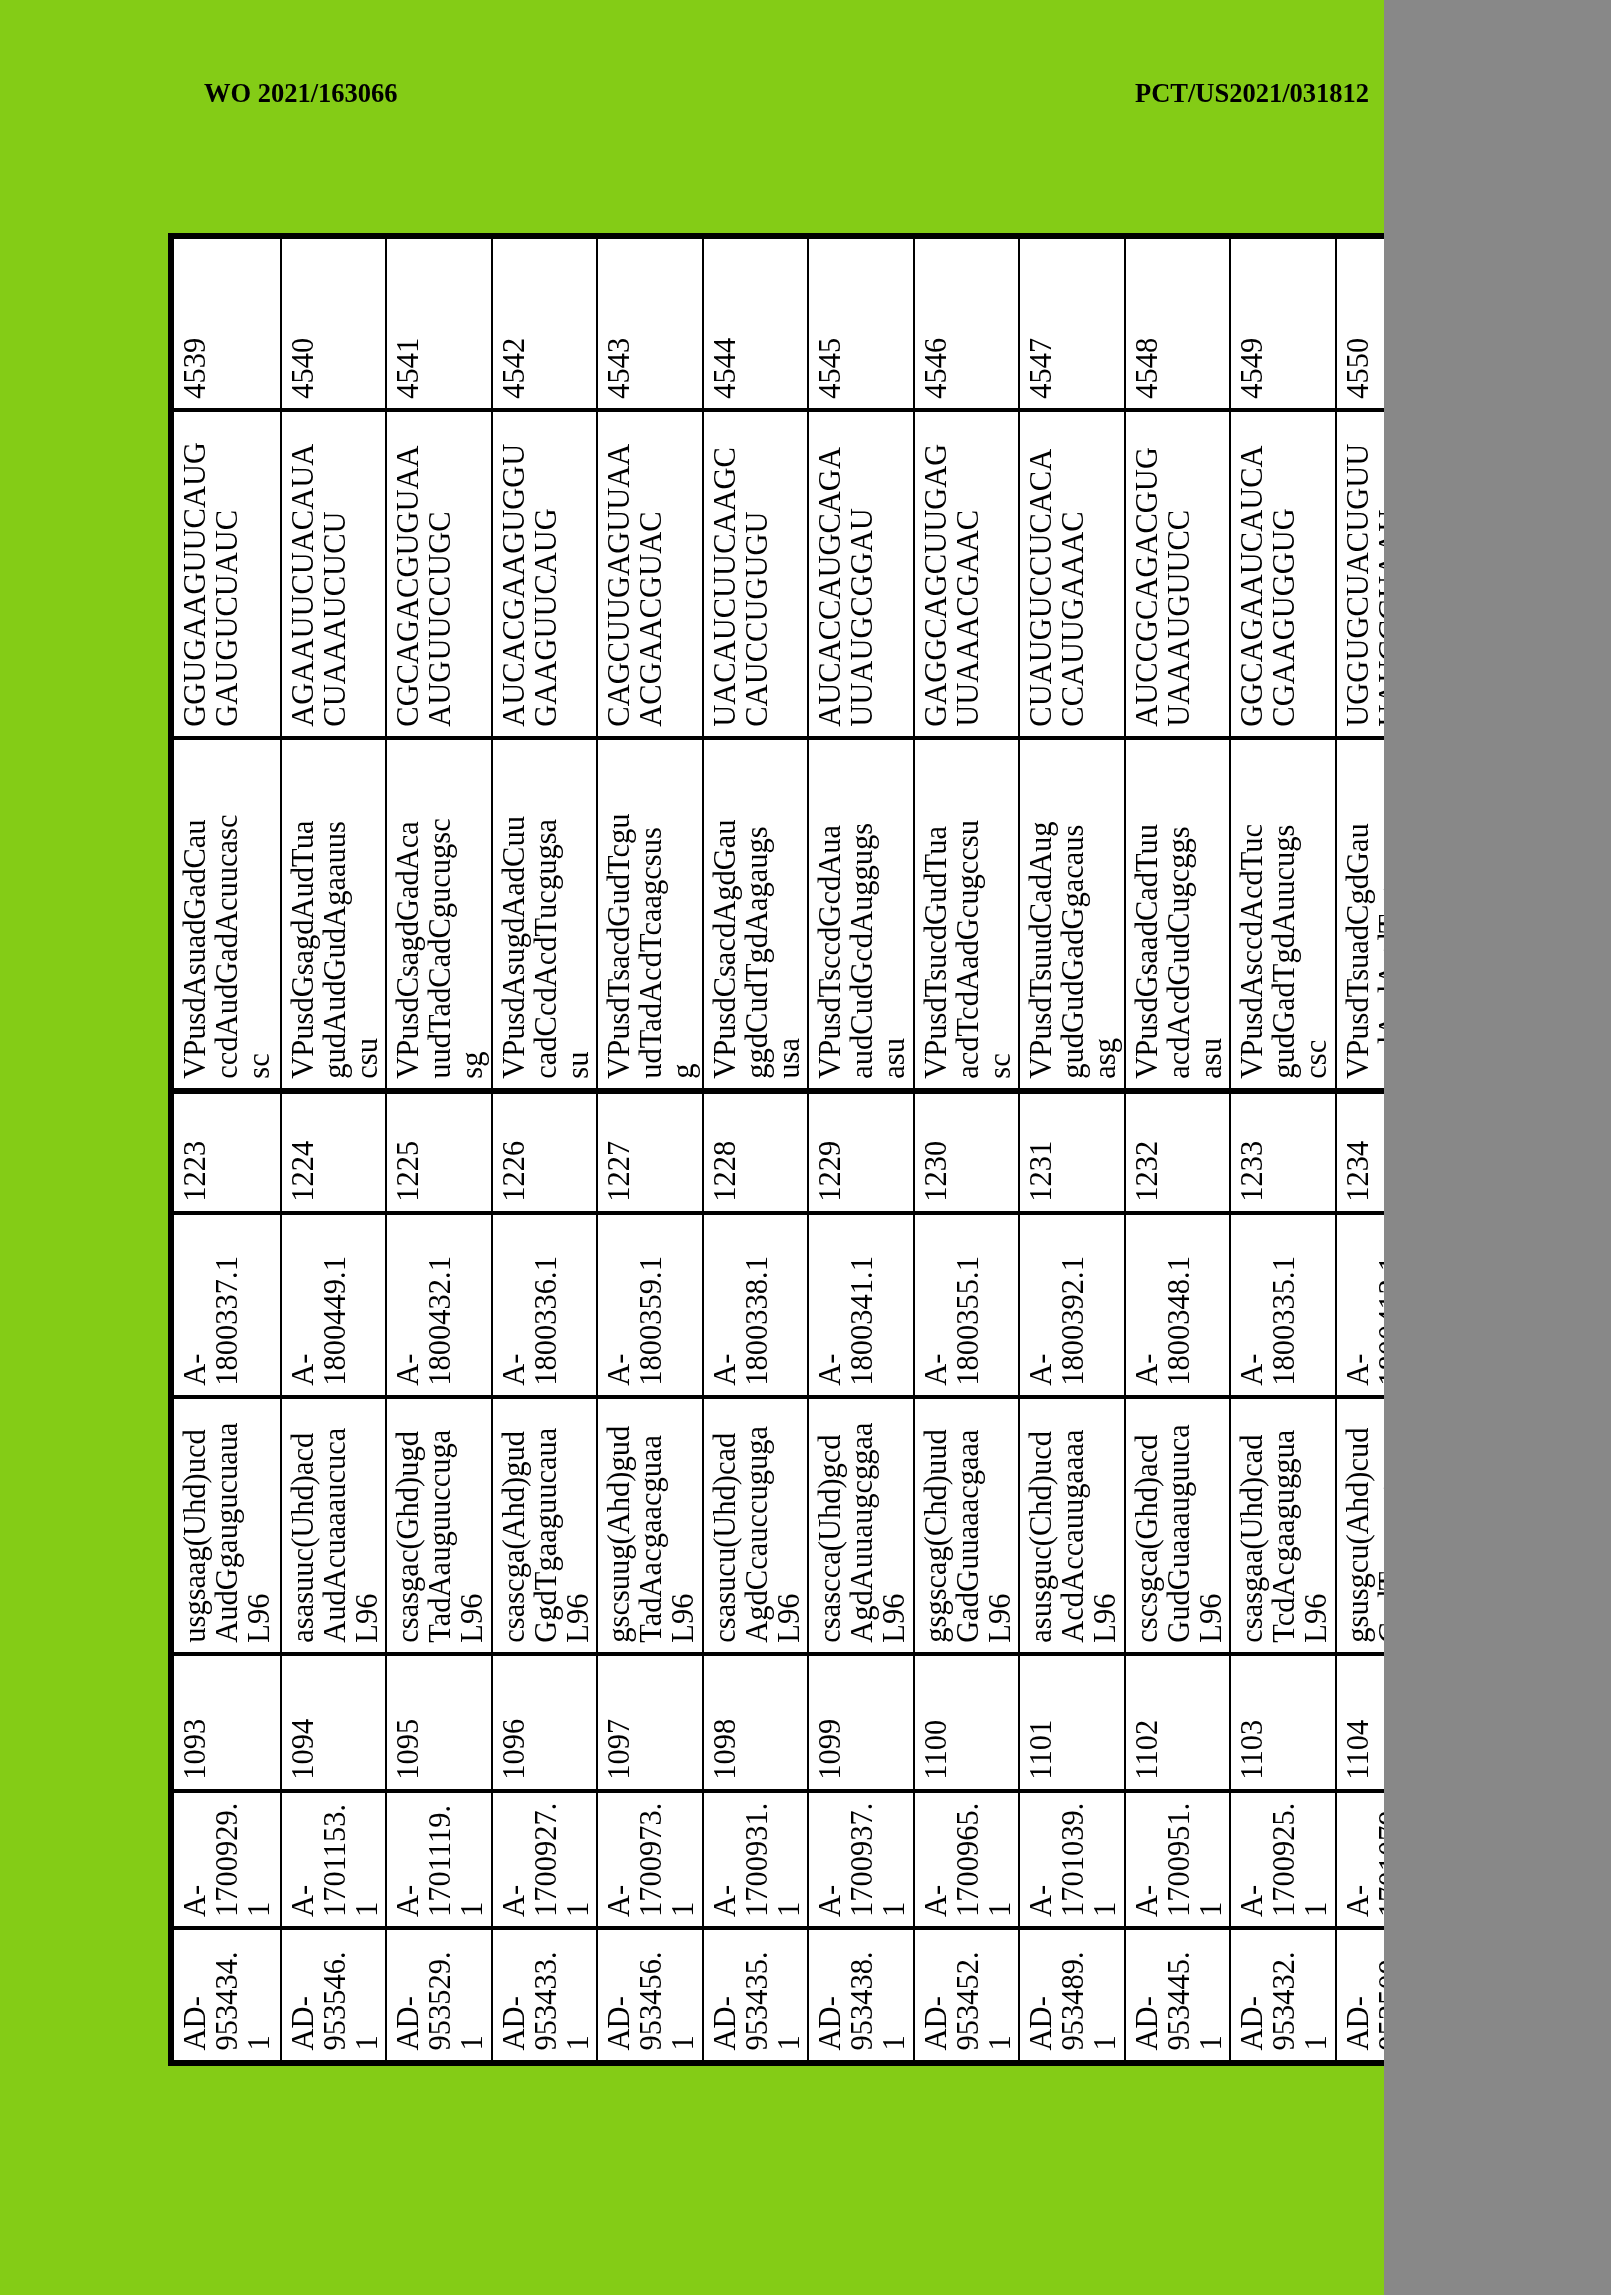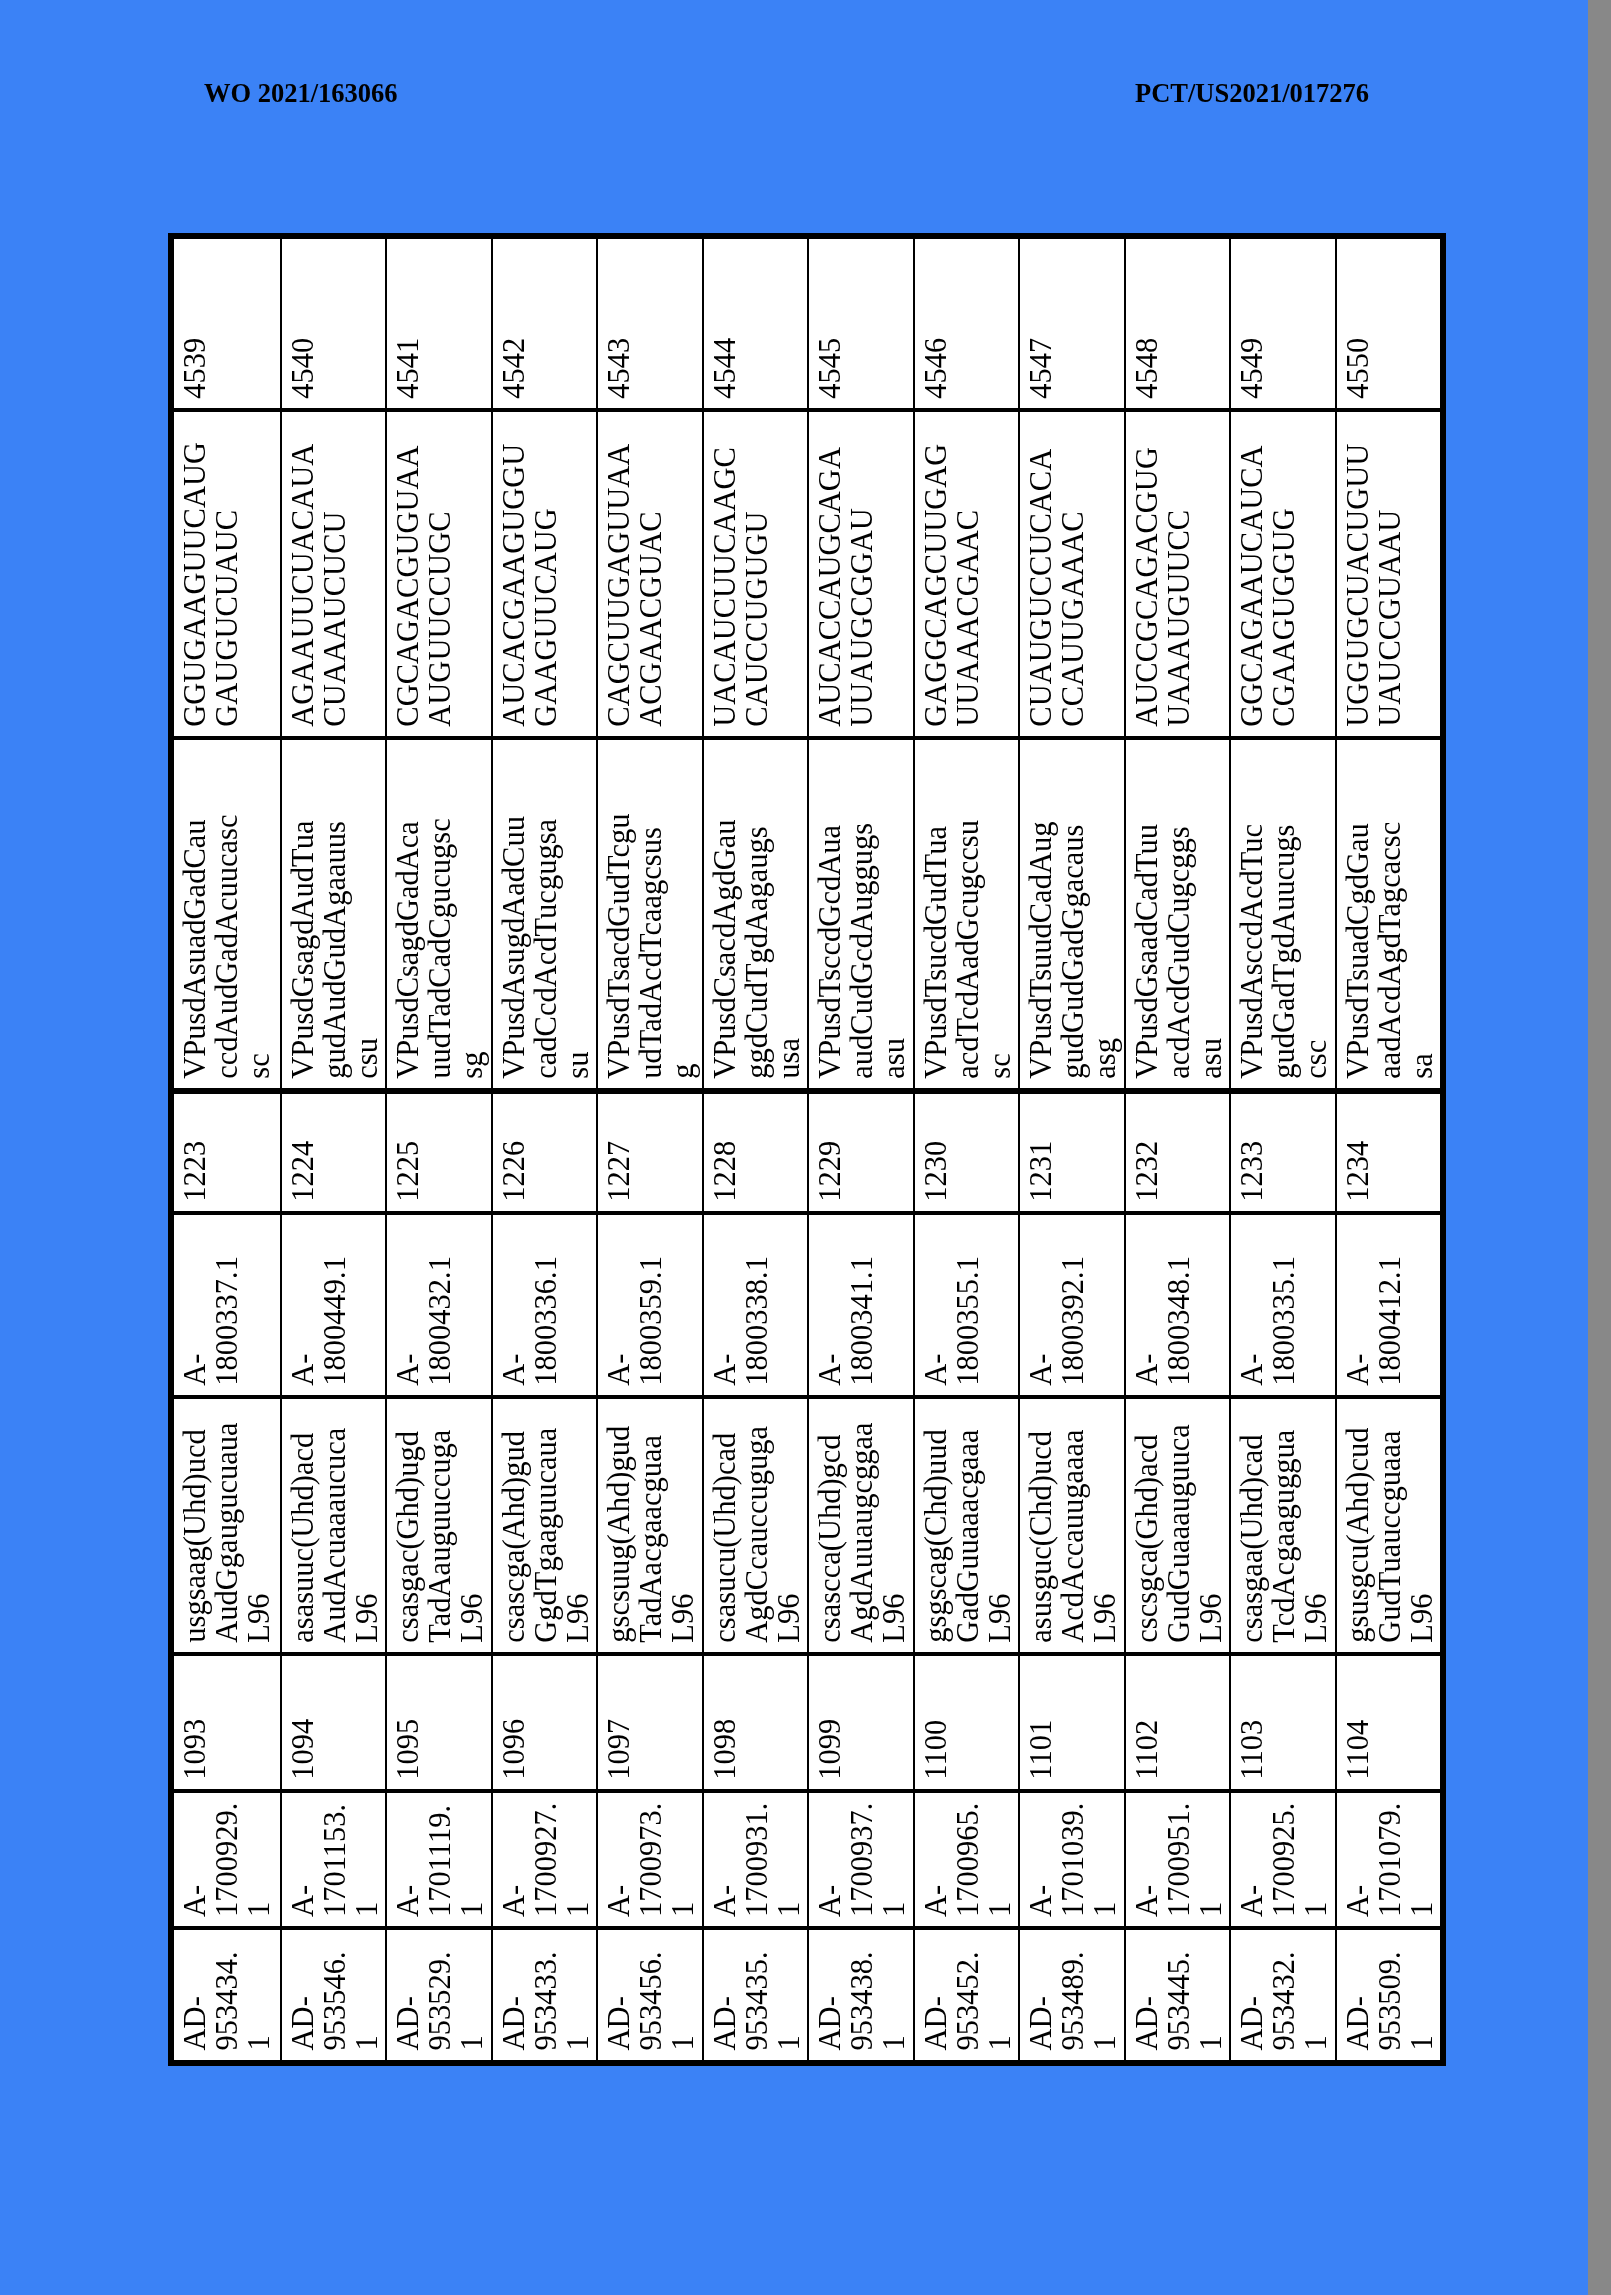--- a/index.html
+++ b/index.html
@@ -1,17 +1,17 @@
 <!DOCTYPE html>
 <html style="font-size:10.6px"><head>
 <meta charset="utf-8">
 <style>
   html,body { margin:0; padding:0; background:#888; }
   .page {
-    position:relative; width:1588px; height:2295px; background:#3b82f6;
+    position:relative; width:1384px; height:2295px; background:#84cc16;
     font-family:"Liberation Serif","DejaVu Serif",serif; color:#000;
     overflow:hidden;
   }
   .hdr { position:absolute; top:78px; font-weight:bold; font-size:26.5px; white-space:nowrap; }
   .hdr-left  { left:204px; }
   .hdr-right { left:1135px; }
   .seq-table {
     position:absolute; left:168px; top:233px; width:1278px; height:1833px;
     box-sizing:border-box; border:6px solid #000; background:#fff;
     display:grid;
@@ -43,21 +43,21 @@
   .pageno {
     position:absolute; left:0; right:0; top:2134px;
     text-align:center; font-size:30.5px;
   }
 </style>
 </head>
 <body>
 
 <div class="page">
   <div class="hdr hdr-left">WO 2021/163066</div>
-  <div class="hdr hdr-right">PCT/US2021/017276</div>
+  <div class="hdr hdr-right">PCT/US2021/031812</div>
 
   <div class="seq-table" id="seq-table">
       <div class="cell r0 c0">
         <div class="rot">4539</div>
       </div>
       <div class="cell r0 c1">
         <div class="rot">4540</div>
       </div>
       <div class="cell r0 c2">
         <div class="rot">4541</div>

